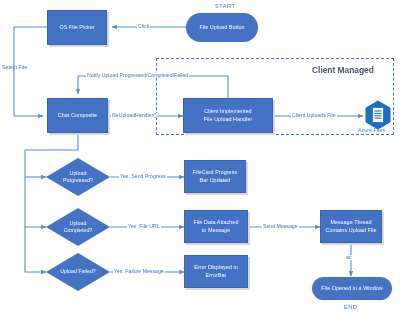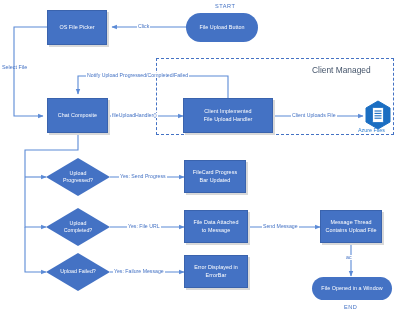--- a/index.html
+++ b/index.html
@@ -98,20 +98,21 @@
     box-sizing: border-box;
     border: 1px dashed #4472c4;
     background: transparent;
   }
   .group-title {
     position: absolute;
     color: #44546a;
     font-size: 8.4px;
     white-space: nowrap;
     line-height: 1;
+    font-weight: bold;
   }
   .azure-icon {
     position: absolute;
   }
   .azure-caption {
     position: absolute;
     color: #2f7fd1;
     font-size: 5.4px;
     white-space: nowrap;
     line-height: 1;

